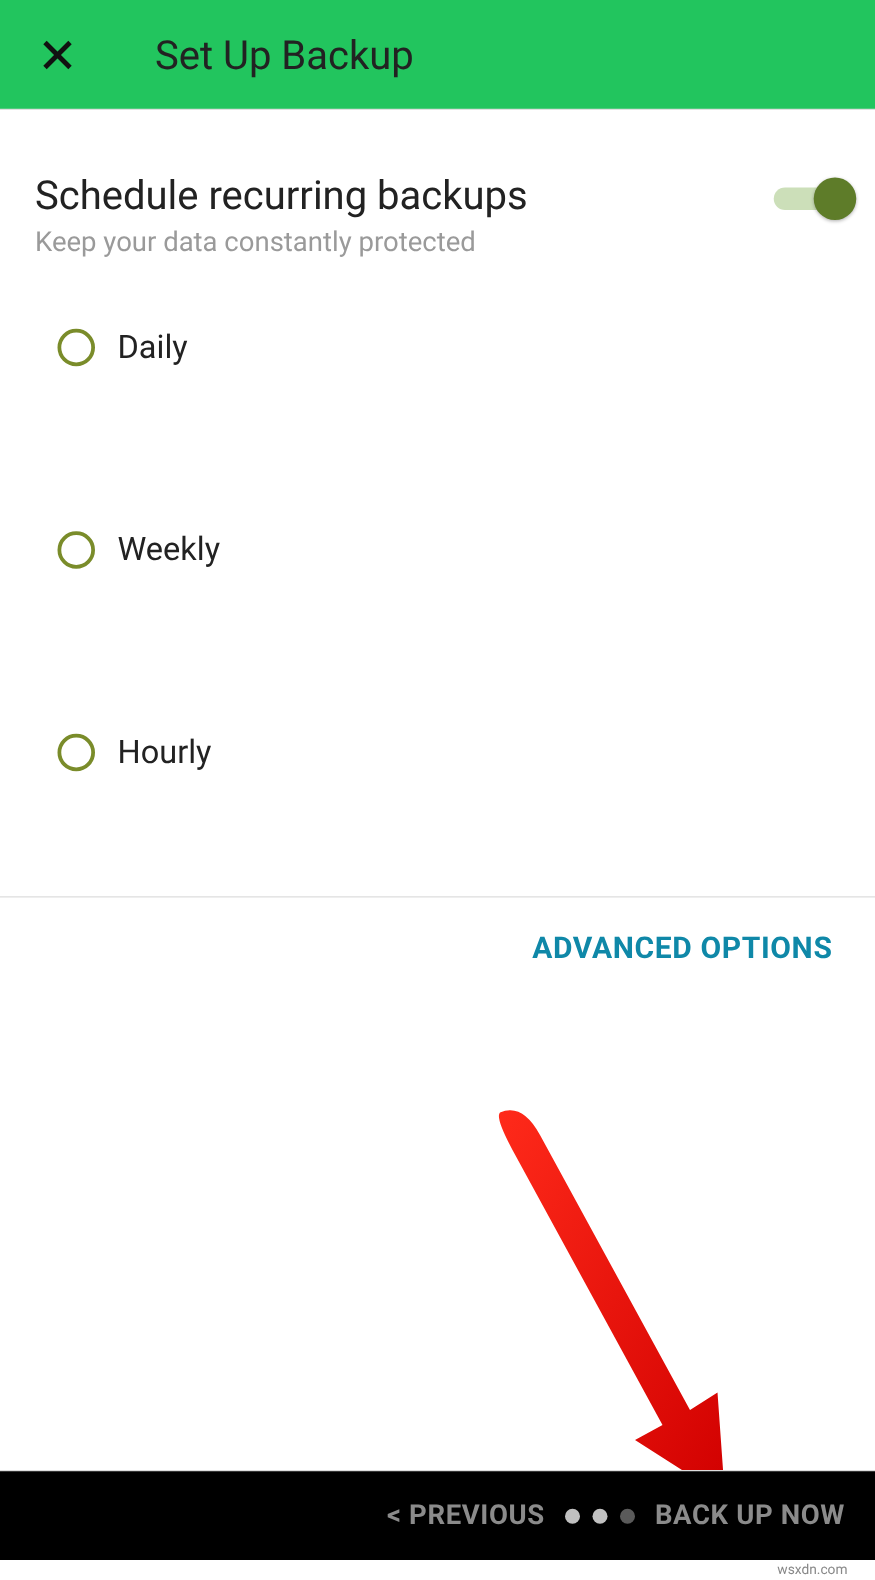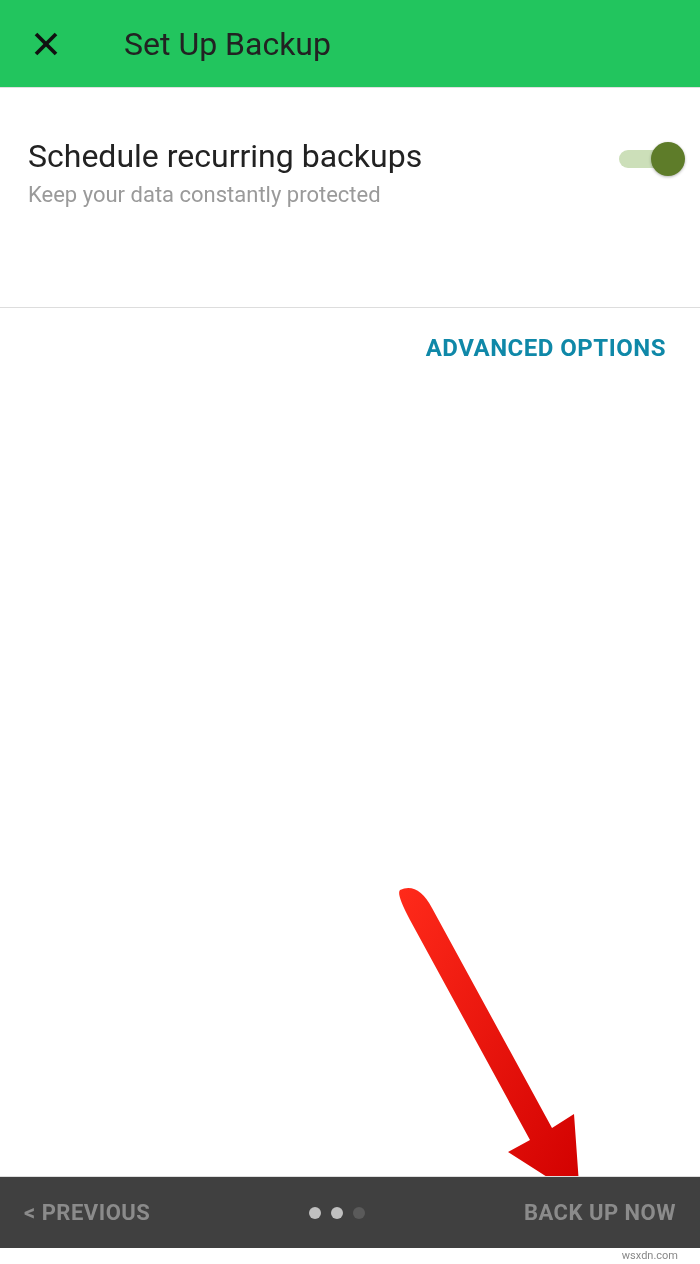--- a/index.html
+++ b/index.html
@@ -17,21 +17,21 @@
   .toggle-thumb { position: absolute; right: 0; top: 0; width: 34px; height: 34px; background: #5e7c29; border-radius: 50%; box-shadow: 0 1px 3px rgba(0,0,0,0.3); }
   .options { margin-top: 56px; padding-left: 18px; }
   .option { display: flex; align-items: center; cursor: pointer; margin-bottom: 132px; }
   .option:last-child { margin-bottom: 0; }
   .radio { width: 30px; height: 30px; border: 3px solid #7a8c2a; border-radius: 50%; flex: 0 0 auto; }
   .option-label { font-size: 26px; color: #222; margin-left: 18px; }
   .divider { height: 1px; background: #ddd; margin-top: 100px; }
   .advanced { text-align: right; padding: 26px 34px 0 0; }
   .advanced-link { font-size: 24px; font-weight: 700; color: #0f88a8; letter-spacing: 0.5px; cursor: pointer; }
   .arrow-overlay { position: absolute; left: 370px; top: 880px; pointer-events: none; }
-  .footer { position: absolute; left: 0; right: 0; bottom: 16px; height: 72px; border-top: 1px solid #ddd; display: flex; align-items: center; justify-content: space-between; padding: 0 24px; background: #404040; gap: 16px; }
+  .footer { position: absolute; left: 0; right: 0; bottom: 16px; height: 72px; border-top: 1px solid #ddd; display: flex; align-items: center; justify-content: flex-end; padding: 0 24px; background: #000000; gap: 16px; }
   .footer-btn { font-size: 22px; font-weight: 700; color: #8b8b8b; letter-spacing: 0.5px; cursor: pointer; }
   .dots { display: flex; gap: 10px; }
   .dot { width: 12px; height: 12px; border-radius: 50%; background: #c0c0c0; }
   .dot.active { background: #5a5a5a; }
   .watermark { position: absolute; right: 22px; bottom: 2px; font-size: 11px; color: #888; }
 </style>
 </head>
 <body>
 
 <div class="header">
@@ -49,20 +49,34 @@
     <div>
       <div class="section-title">Schedule recurring backups</div>
       <div class="section-sub">Keep your data constantly protected</div>
     </div>
     <div class="toggle">
       <div class="toggle-track"></div>
       <div class="toggle-thumb"></div>
     </div>
   </div>
 
+  <div class="options">
+    <div class="option">
+      <div class="radio"></div>
+      <div class="option-label">Daily</div>
+    </div>
+    <div class="option">
+      <div class="radio"></div>
+      <div class="option-label">Weekly</div>
+    </div>
+    <div class="option">
+      <div class="radio"></div>
+      <div class="option-label">Hourly</div>
+    </div>
+  </div>
 </div>
 
 <div class="divider"></div>
 
 <div class="advanced">
   <span class="advanced-link">ADVANCED OPTIONS</span>
 </div>
 
 <svg class="arrow-overlay" width="260" height="330" viewBox="0 0 260 330">
   <defs>

